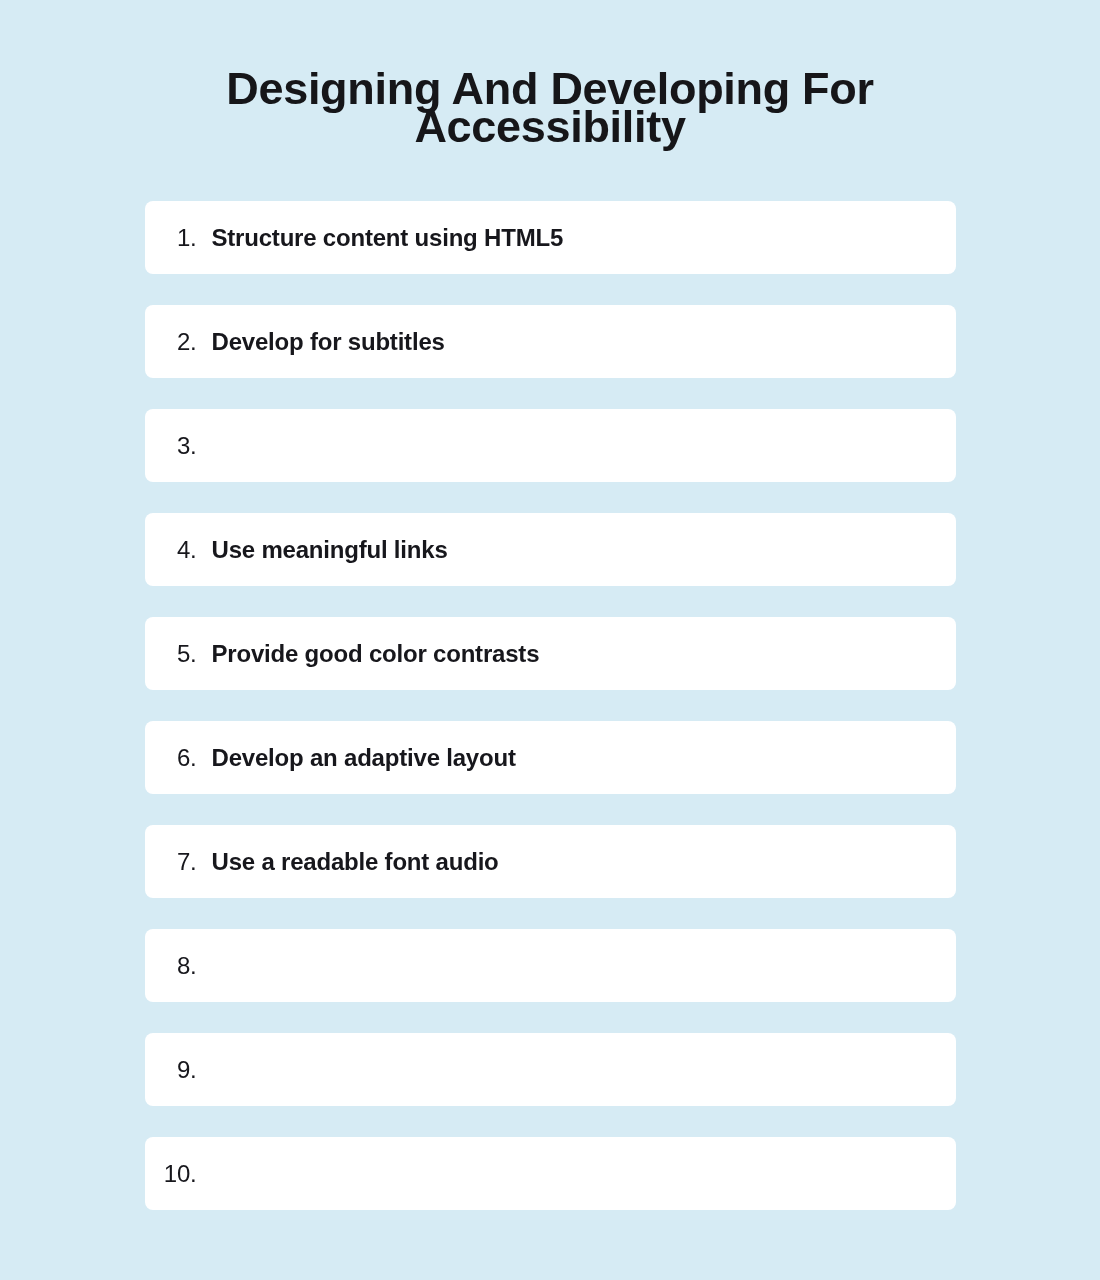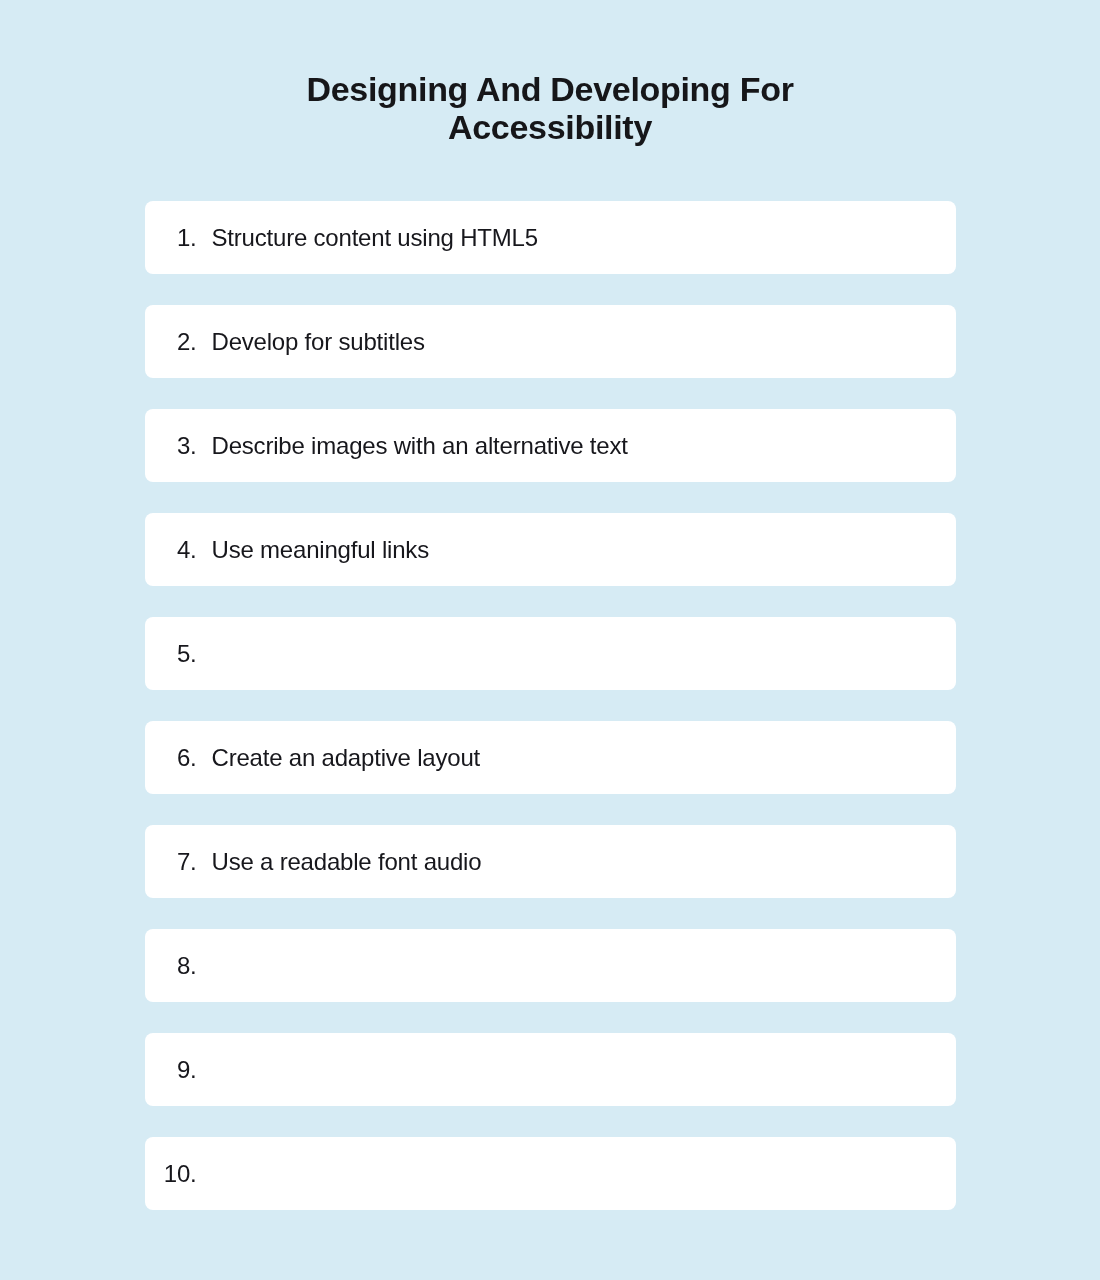--- a/index.html
+++ b/index.html
@@ -15,21 +15,21 @@
     width: 1100px;
     height: 1280px;
     box-sizing: border-box;
     padding-top: 70px;
     overflow: hidden;
   }
   .title {
     width: 680px;
     margin: 0 auto 0 auto;
     text-align: center;
-    font-size: 34px;
+    font-size: 45px;
     line-height: 38px;
     font-weight: 700;
     color: #161619;
     letter-spacing: -0.3px;
   }
   .list {
     list-style: none;
     margin: 55px auto 0 auto;
     padding: 0;
     width: 811px;
@@ -50,21 +50,21 @@
     flex: 0 0 34px;
     text-align: right;
     margin-right: 15px;
     font-size: 24px;
     font-weight: 500;
     color: #17171c;
     letter-spacing: -0.2px;
   }
   .label {
     font-size: 24px;
-    font-weight: 400;
+    font-weight: 700;
     color: #17171c;
     letter-spacing: -0.2px;
     white-space: nowrap;
   }
 </style>
 </head>
 <body>
 
 <div class="poster">
   <h1 class="title">Designing And Developing For Accessibility</h1>
@@ -73,32 +73,32 @@
     <li class="card">
       <span class="num">1.</span>
       <span class="label">Structure content using HTML5</span>
     </li>
     <li class="card">
       <span class="num">2.</span>
       <span class="label">Develop for subtitles</span>
     </li>
     <li class="card">
       <span class="num">3.</span>
-      <span class="label">Describe images with an alternative text</span>
     </li>
     <li class="card">
       <span class="num">4.</span>
       <span class="label">Use meaningful links</span>
     </li>
     <li class="card">
       <span class="num">5.</span>
+      <span class="label">Provide good color contrasts</span>
     </li>
     <li class="card">
       <span class="num">6.</span>
-      <span class="label">Create an adaptive layout</span>
+      <span class="label">Develop an adaptive layout</span>
     </li>
     <li class="card">
       <span class="num">7.</span>
       <span class="label">Use a readable font audio</span>
     </li>
     <li class="card">
       <span class="num">8.</span>
     </li>
     <li class="card">
       <span class="num">9.</span>

